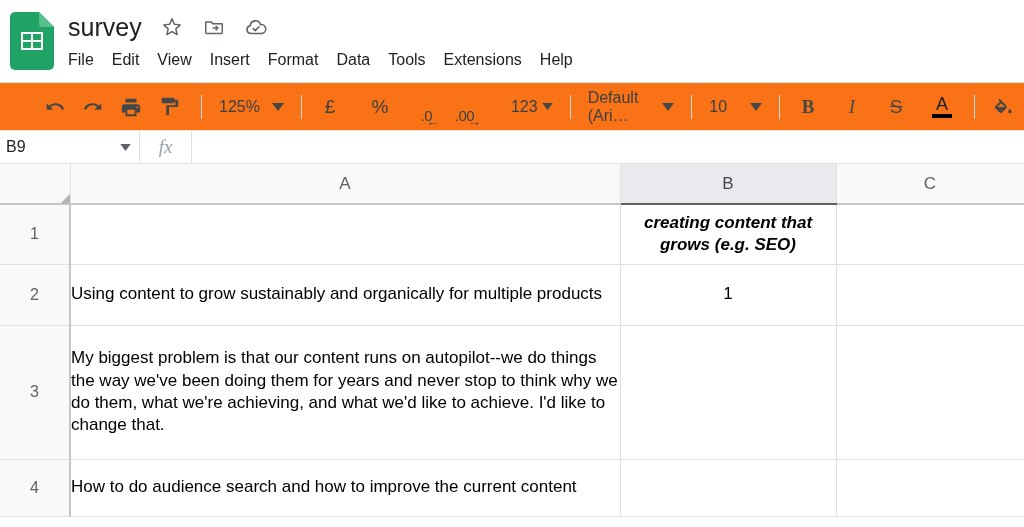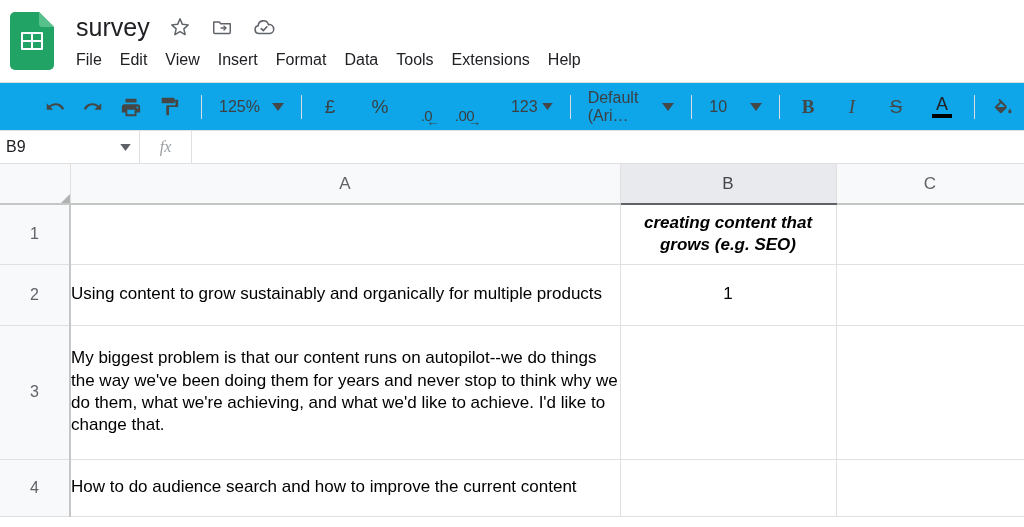--- a/index.html
+++ b/index.html
@@ -10,21 +10,21 @@
     overflow: hidden;
     -webkit-font-smoothing: antialiased;
   }
 
   
   #topbar { display: flex; align-items: flex-start; padding: 8px 0 0 10px; height: 82px; }
 
   #sheets-logo { width: 44px; height: 58px; margin-top: 4px; flex: 0 0 44px; position: relative; }
   #sheets-logo svg { display: block; }
 
-  #title-block { margin-left: 22px; padding-top: 2px; }
+  #title-block { margin-left: 14px; padding-top: 2px; }
 
   #title-row { display: flex; align-items: center; height: 34px; }
   #doc-title {
     font-size: 25px; color: #202124; font-weight: 400;
     letter-spacing: 0px; line-height: 30px; white-space: nowrap;
   }
   .title-icon { width: 24px; height: 24px; margin-left: 18px; color: #5f6368; cursor: pointer;
                 display: flex; align-items: center; justify-content: center; }
   .title-icon svg { display: block; }
 
@@ -36,21 +36,21 @@
   .menu-item:first-child { padding-left: 0; }
   #last-edit {
     font-size: 16px; color: #5f6368; margin-left: 22px;
     text-decoration: underline; cursor: pointer; white-space: nowrap;
   }
 
   
   #toolbar {
     height: 48px; display: flex; align-items: center;
     border-top: 1px solid #e0e0e0;
-    padding-left: 38px; background: #0ea5e9;
+    padding-left: 38px; background: #f97316;
   }
   .tb-btn {
     height: 34px; min-width: 34px; display: flex; align-items: center; justify-content: center;
     color: #444746; cursor: pointer; border-radius: 4px; margin-right: 4px;
   }
   .tb-btn svg { display: block; }
   .tb-sep { width: 1px; height: 24px; background: #dadce0; margin: 0 11px; flex: 0 0 1px; }
   .tb-text { font-size: 16px; color: #3c4043; }
   .tb-drop {
     height: 34px; display: flex; align-items: center; cursor: pointer;
@@ -76,21 +76,21 @@
   }
   #namebox {
     width: 140px; display: flex; align-items: center; justify-content: space-between;
     padding: 0 8px 0 6px; border-right: 1px solid #e0e0e0; cursor: pointer;
   }
   #namebox-value { font-size: 16px; color: #202124; }
   #namebox .caret { margin-left: 0; }
   #fx-label {
     width: 52px; display: flex; align-items: center; justify-content: center;
     font-family: "Liberation Serif", serif; font-style: italic;
-    font-size: 16px; color: #9aa0a6; border-right: 1px solid #e0e0e0;
+    font-size: 19px; color: #9aa0a6; border-right: 1px solid #e0e0e0;
   }
   #formula-input {
     flex: 1; font-size: 15px; color: #202124; border: none; outline: none;
     padding-left: 12px; background: transparent; font-family: "Liberation Sans", sans-serif;
   }
 
   
   #grid-wrap { position: relative; width: 1024px; height: 363px; overflow: hidden; background:#fff; }
   table#sheet { border-collapse: collapse; table-layout: fixed; width: 1024px; }
 

